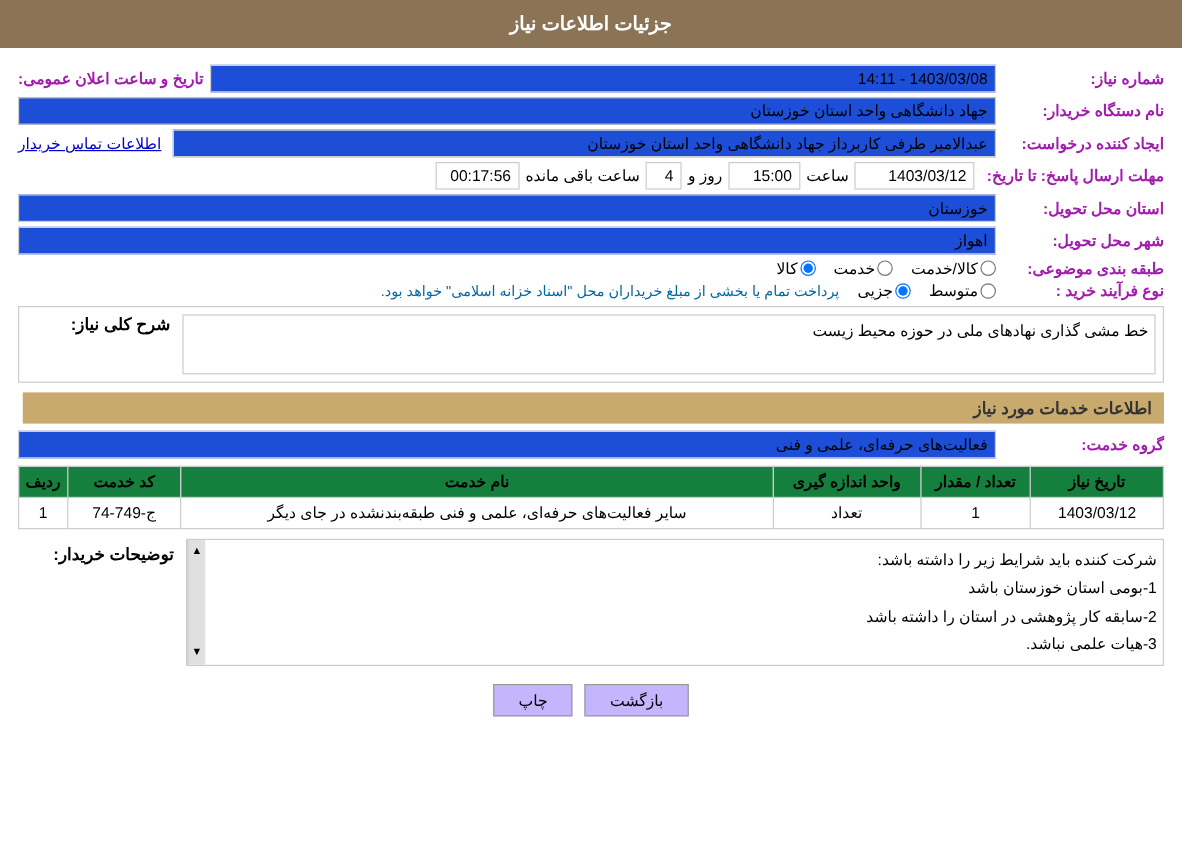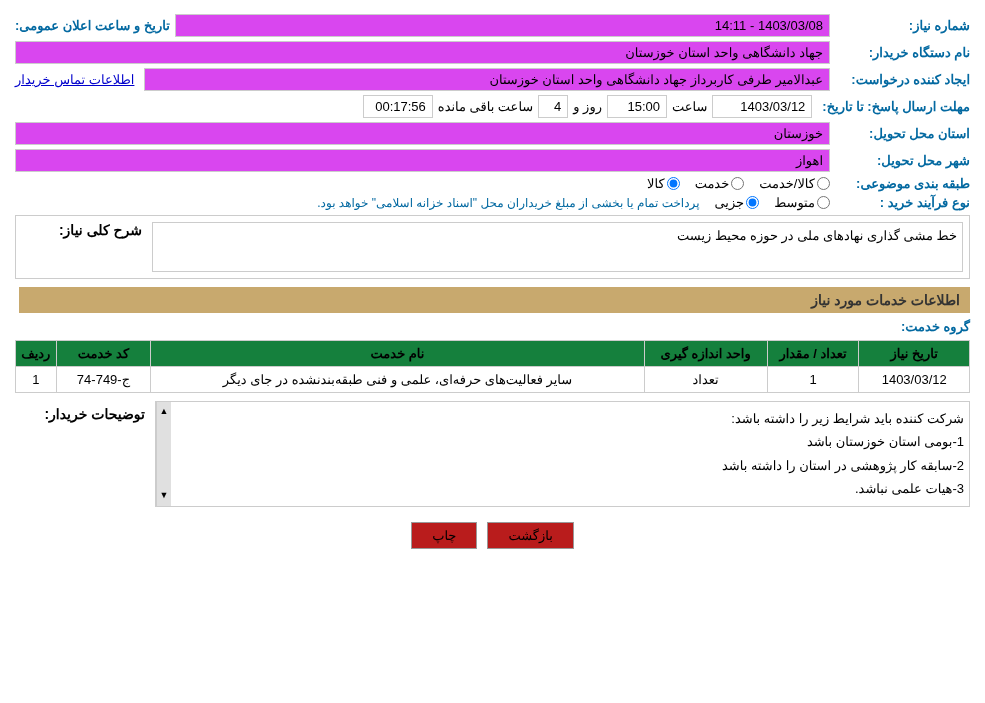--- a/index.html
+++ b/index.html
@@ -30,21 +30,21 @@
       background: #c8a96e;
       color: #333;
       font-weight: bold;
       padding: 5px 10px;
       margin: 8px 0 5px 4px;
       text-align: right;
       font-size: 14px;
     }
     .value-box {
       border: 1px solid #ccc;
-      background: #d946ef;
+      background: #1d4ed8;
       padding: 3px 6px;
       min-height: 22px;
       flex: 1;
       text-align: right;
     }
     .link-text {
       color: #0000cc;
       text-decoration: underline;
       cursor: pointer;
     }
@@ -104,27 +104,27 @@
     }
     .buttons-row {
       display: flex;
       justify-content: center;
       gap: 10px;
       margin: 15px 0;
     }
     .btn {
       padding: 5px 20px;
       border: 1px solid #999;
-      background: #b91c1c;
+      background: #c4b5fd;
       cursor: pointer;
       font-family: Tahoma, Arial, sans-serif;
       font-size: 13px;
     }
     .row-label {
-      color: #0369a1;
+      color: #a21caf;
       font-weight: bold;
       min-width: 130px;
       text-align: right;
     }
     .two-col {
       display: flex;
       gap: 10px;
       margin: 4px 0;
       align-items: center;
     }
@@ -137,20 +137,23 @@
     .purchase-note {
       color: #0369a1;
       font-size: 12px;
     }
   </style>
 </head>
 <body>
 
 <div class="page-wrapper">
 
+  <div class="header-bar">
+    <span>جزئیات اطلاعات نیاز</span>
+  </div>
 
   <div class="content-area">
 
     <div class="two-col">
       <div class="col-half" style="flex:0 0 auto; gap:5px; align-items:center;">
         <span class="row-label">شماره نیاز:</span>
       </div>
       <div class="col-half" style="flex:1; justify-content:flex-end; gap:5px;">
         <div class="value-box" style="min-width:160px;">
           <span>1403/03/08 - 14:11</span>
@@ -277,20 +280,25 @@
       </div>
     </div>
 
     <div class="section-title">
       <span>اطلاعات خدمات مورد نیاز</span>
     </div>
 
     <div class="two-col" style="margin: 6px 0;">
       <div class="col-half" style="flex:0 0 auto;">
         <span class="row-label">گروه خدمت:</span>
+      </div>
+      <div style="flex:1;">
+        <div class="value-box">
+          <span>فعالیت‌های حرفه‌ای، علمی و فنی</span>
+        </div>
       </div>
     </div>
 
     <table class="services-table">
       <thead>
         <tr>
           <th>تاریخ نیاز</th>
           <th>تعداد / مقدار</th>
           <th>واحد اندازه گیری</th>
           <th>نام خدمت</th>

